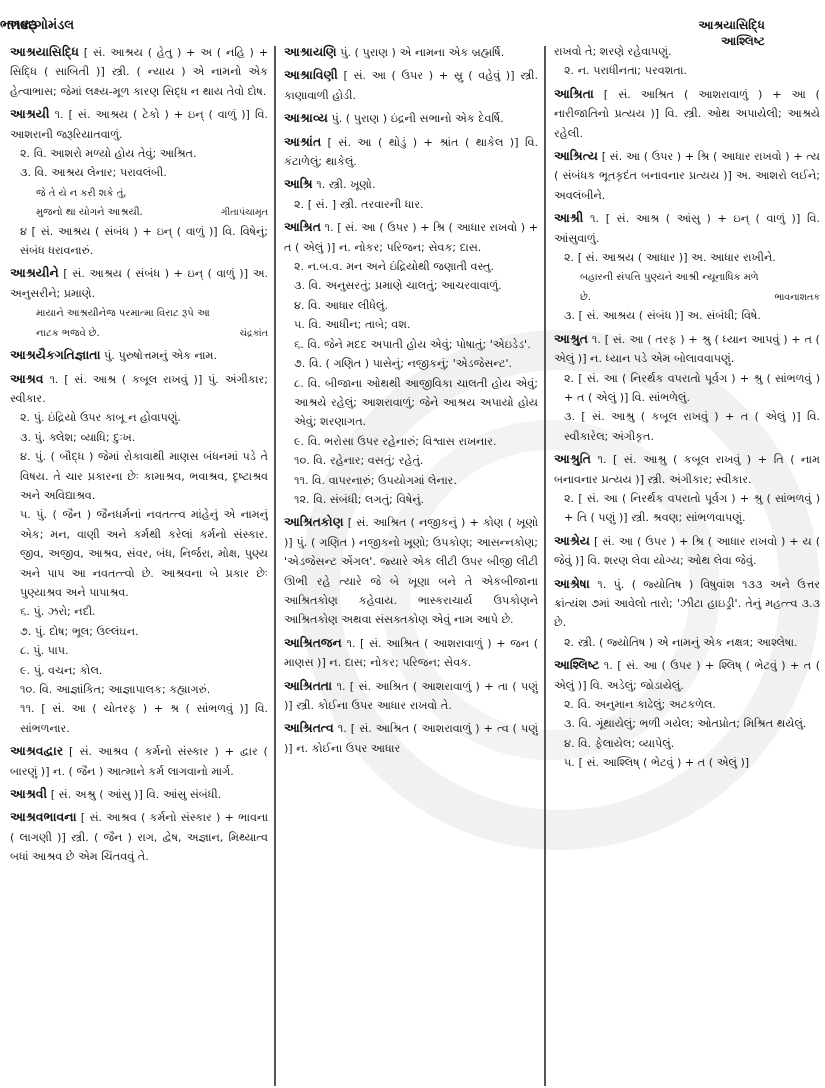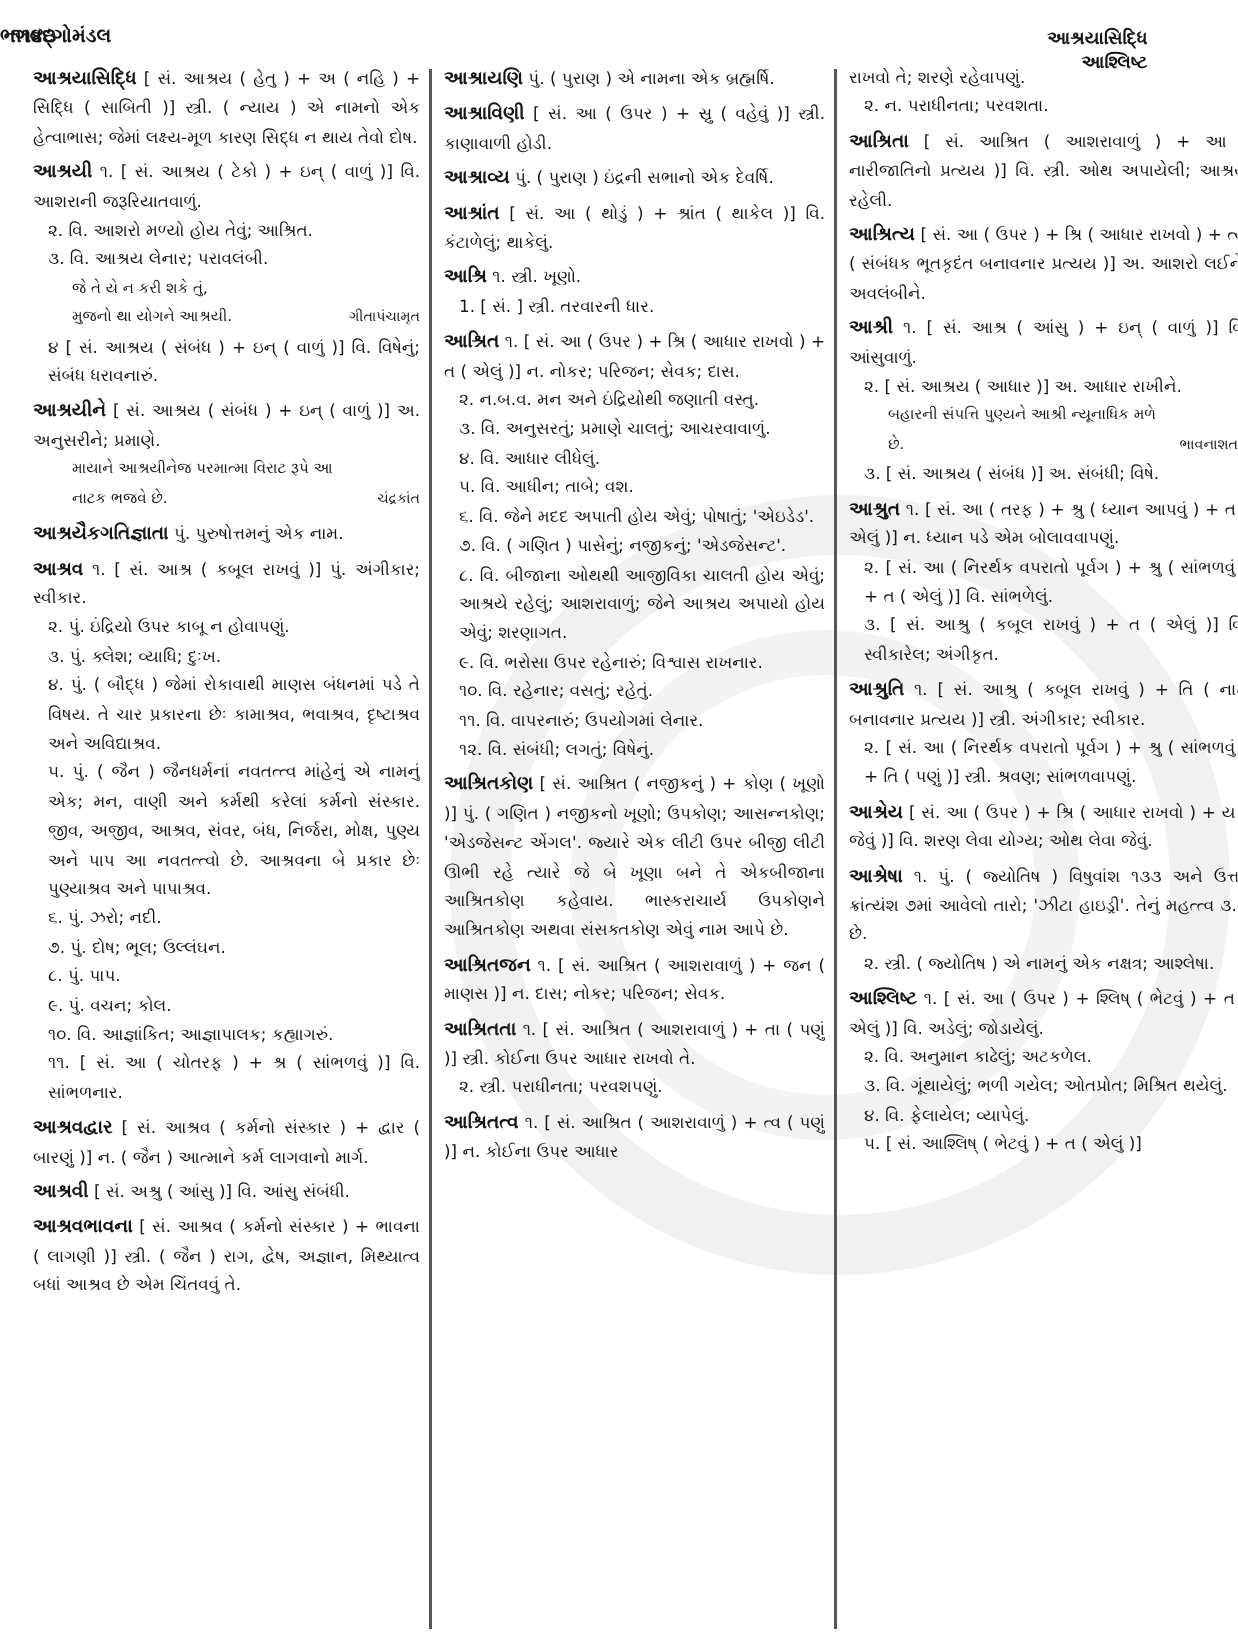--- a/index.html
+++ b/index.html
@@ -6,21 +6,21 @@
   body { width:825px; height:1088px; overflow:hidden; position:relative;
          font-family:"DejaVu Sans", sans-serif; color:#161616; }
   .watermark { position:absolute; left:300px; top:330px; width:520px; height:520px;
                border-radius:50%; border:40px solid #f1f1f1; box-sizing:border-box; z-index:0; }
   .watermark2 { position:absolute; left:380px; top:420px; width:340px; height:340px;
                border-radius:50%; border:30px solid #f3f3f3; box-sizing:border-box; z-index:0; }
   .header { position:absolute; top:13px; left:0; width:771px; height:40px; z-index:2; }
   .page-num { position:absolute; left:8px; top:4px; font-size:13px; font-weight:bold; }
   .book-title { position:absolute; left:0; width:825px; top:4px; font-size:13px; font-weight:bold; }
   .guide { position:absolute; right:6px; top:4px; text-align:right; font-size:12px; font-weight:bold; line-height:16px; }
-  .columns { position:absolute; top:42px; left:0; width:703px; height:1046px; z-index:1;margin-left:12px; }
+  .columns { position:absolute; top:42px; left:0; width:703px; height:1046px; z-index:1; }
   .col { position:absolute; top:0; height:1046px; overflow:hidden; font-size:11.2px; line-height:19.4px; }
   .col1 { left:10px; width:258px; }
   .col2 { left:284px; width:254px; }
   .col3 { left:554px; width:266px; }
   .divider { position:absolute; top:4px; width:2px; height:1040px; background:#555; }
   .d1 { left:274px; } .d2 { left:544px; }
   .entry { margin:0 0 3px 0; text-align:justify; }
   .hw { font-weight:bold; font-size:12.4px; }
   .sense { display:block; padding-left:10px; text-indent:0; }
   .quote { display:block; padding-left:26px; font-size:10px; }
@@ -51,25 +51,25 @@
       <div class="entry"><span class="hw">આશ્રવદ્વાર</span> <span>[ સં. આશ્રવ ( કર્મનો સંસ્કાર ) + દ્વાર ( બારણું )] ન. ( જૈન ) આત્માને કર્મ લાગવાનો માર્ગ.</span></div>
       <div class="entry"><span class="hw">આશ્રવી</span> <span>[ સં. અશ્રુ ( આંસુ )] વિ. આંસુ સંબંધી.</span></div>
       <div class="entry"><span class="hw">આશ્રવભાવના</span> <span>[ સં. આશ્રવ ( કર્મનો સંસ્કાર ) + ભાવના ( લાગણી )] સ્ત્રી. ( જૈન ) રાગ, દ્વેષ, અજ્ઞાન, મિથ્યાત્વ બધાં આશ્રવ છે એમ ચિંતવવું તે.</span></div>
     </div>
   <div class="divider d1"></div>
   <div class="col col2">
       <div class="entry"><span class="hw">આશ્રાયણિ</span> <span>પું. ( પુરાણ ) એ નામના એક બ્રહ્મર્ષિ.</span></div>
       <div class="entry"><span class="hw">આશ્રાવિણી</span> <span>[ સં. આ ( ઉપર ) + સ્રુ ( વહેવું )] સ્ત્રી. કાણાવાળી હોડી.</span></div>
       <div class="entry"><span class="hw">આશ્રાવ્ય</span> <span>પું. ( પુરાણ ) ઇંદ્રની સભાનો એક દેવર્ષિ.</span></div>
       <div class="entry"><span class="hw">આશ્રાંત</span> <span>[ સં. આ ( થોડું ) + શ્રાંત ( થાકેલ )] વિ. કંટાળેલું; થાકેલું.</span></div>
-      <div class="entry"><span class="hw">આશ્રિ</span> <span>૧. સ્ત્રી. ખૂણો.</span><span class="sense">1. [ સં. ] સ્ત્રી. તરવારની ધાર.</span></div>
+      <div class="entry"><span class="hw">આશ્રિ</span> <span>૧. સ્ત્રી. ખૂણો.</span><span class="sense">૨. [ સં. ] સ્ત્રી. તરવારની ધાર.</span></div>
       <div class="entry"><span class="hw">આશ્રિત</span> <span>૧. [ સં. આ ( ઉપર ) + શ્રિ ( આધાર રાખવો ) + ત ( એલું )] ન. નોકર; પરિજન; સેવક; દાસ.</span><span class="sense">૨. ન.બ.વ. મન અને ઇંદ્રિયોથી જણાતી વસ્તુ.</span><span class="sense">૩. વિ. અનુસરતું; પ્રમાણે ચાલતું; આચરવાવાળું.</span><span class="sense">૪. વિ. આધાર લીધેલું.</span><span class="sense">૫. વિ. આધીન; તાબે; વશ.</span><span class="sense">૬. વિ. જેને મદદ અપાતી હોય એવું; પોષાતું; 'એઇડેડ'.</span><span class="sense">૭. વિ. ( ગણિત ) પાસેનું; નજીકનું; 'એડજેસન્ટ'.</span><span class="sense">૮. વિ. બીજાના ઓથથી આજીવિકા ચાલતી હોય એવું; આશ્રયે રહેલું; આશરાવાળું; જેને આશ્રય અપાયો હોય એવું; શરણાગત.</span><span class="sense">૯. વિ. ભરોસા ઉપર રહેનારું; વિશ્વાસ રાખનાર.</span><span class="sense">૧૦. વિ. રહેનાર; વસતું; રહેતું.</span><span class="sense">૧૧. વિ. વાપરનારું; ઉપયોગમાં લેનાર.</span><span class="sense">૧૨. વિ. સંબંધી; લગતું; વિષેનું.</span></div>
       <div class="entry"><span class="hw">આશ્રિતકોણ</span> <span>[ સં. આશ્રિત ( નજીકનું ) + કોણ ( ખૂણો )] પું. ( ગણિત ) નજીકનો ખૂણો; ઉપકોણ; આસન્નકોણ; 'એડજેસન્ટ એંગલ'. જ્યારે એક લીટી ઉપર બીજી લીટી ઊભી રહે ત્યારે જે બે ખૂણા બને તે એકબીજાના આશ્રિતકોણ કહેવાય. ભાસ્કરાચાર્ય ઉપકોણને આશ્રિતકોણ અથવા સંસક્તકોણ એવું નામ આપે છે.</span></div>
       <div class="entry"><span class="hw">આશ્રિતજન</span> <span>૧. [ સં. આશ્રિત ( આશરાવાળું ) + જન ( માણસ )] ન. દાસ; નોકર; પરિજન; સેવક.</span></div>
-      <div class="entry"><span class="hw">આશ્રિતતા</span> <span>૧. [ સં. આશ્રિત ( આશરાવાળું ) + તા ( પણું )] સ્ત્રી. કોઈના ઉપર આધાર રાખવો તે.</span><span class="sense">૨. સ્ત્રી. પરાધીનતા; પરવશપણું.</span></div>
+      <div class="entry"><span class="hw">આશ્રિતતા</span> <span>૧. [ સં. આશ્રિત ( આશરાવાળું ) + તા ( પણું )] સ્ત્રી. કોઈના ઉપર આધાર રાખવો તે.</span></div>
       <div class="entry"><span class="hw">આશ્રિતત્વ</span> <span>૧. [ સં. આશ્રિત ( આશરાવાળું ) + ત્વ ( પણું )] ન. કોઈના ઉપર આધાર</span></div>
     </div>
   <div class="divider d2"></div>
   <div class="col col3">
       <div class="entry"><span>રાખવો તે; શરણે રહેવાપણું.</span><span class="sense">૨. ન. પરાધીનતા; પરવશતા.</span></div>
       <div class="entry"><span class="hw">આશ્રિતા</span> <span>[ સં. આશ્રિત ( આશરાવાળું ) + આ ( નારીજાતિનો પ્રત્યય )] વિ. સ્ત્રી. ઓથ અપાયેલી; આશ્રયે રહેલી.</span></div>
       <div class="entry"><span class="hw">આશ્રિત્ય</span> <span>[ સં. આ ( ઉપર ) + શ્રિ ( આધાર રાખવો ) + ત્ય ( સંબંધક ભૂતકૃદંત બનાવનાર પ્રત્યય )] અ. આશરો લઈને; અવલંબીને.</span></div>
       <div class="entry"><span class="hw">આશ્રી</span> <span>૧. [ સં. આશ્ર ( આંસુ ) + ઇન્ ( વાળું )] વિ. આંસુવાળું.</span><span class="sense">૨. [ સં. આશ્રય ( આધાર )] અ. આધાર રાખીને.</span><span class="quote"><span>બહારની સંપત્તિ પુણ્યને આશ્રી ન્યૂનાધિક મળે</span></span><span class="quote"><span>છે.</span><span class="src">ભાવનાશતક</span></span><span class="sense">૩. [ સં. આશ્રય ( સંબંધ )] અ. સંબંધી; વિષે.</span></div>
       <div class="entry"><span class="hw">આશ્રુત</span> <span>૧. [ સં. આ ( તરફ ) + શ્રુ ( ધ્યાન આપવું ) + ત ( એલું )] ન. ધ્યાન પડે એમ બોલાવવાપણું.</span><span class="sense">૨. [ સં. આ ( નિરર્થક વપરાતો પૂર્વગ ) + શ્રુ ( સાંભળવું ) + ત ( એલું )] વિ. સાંભળેલું.</span><span class="sense">૩. [ સં. આશ્રુ ( કબૂલ રાખવું ) + ત ( એલું )] વિ. સ્વીકારેલ; અંગીકૃત.</span></div>
       <div class="entry"><span class="hw">આશ્રુતિ</span> <span>૧. [ સં. આશ્રુ ( કબૂલ રાખવું ) + તિ ( નામ બનાવનાર પ્રત્યય )] સ્ત્રી. અંગીકાર; સ્વીકાર.</span><span class="sense">૨. [ સં. આ ( નિરર્થક વપરાતો પૂર્વગ ) + શ્રુ ( સાંભળવું ) + તિ ( પણું )] સ્ત્રી. શ્રવણ; સાંભળવાપણું.</span></div>

